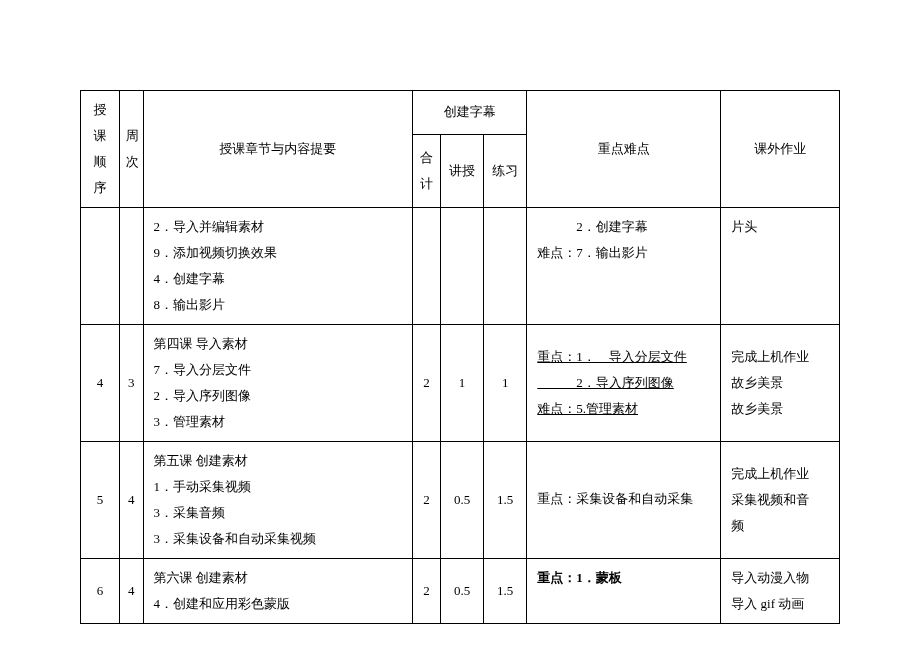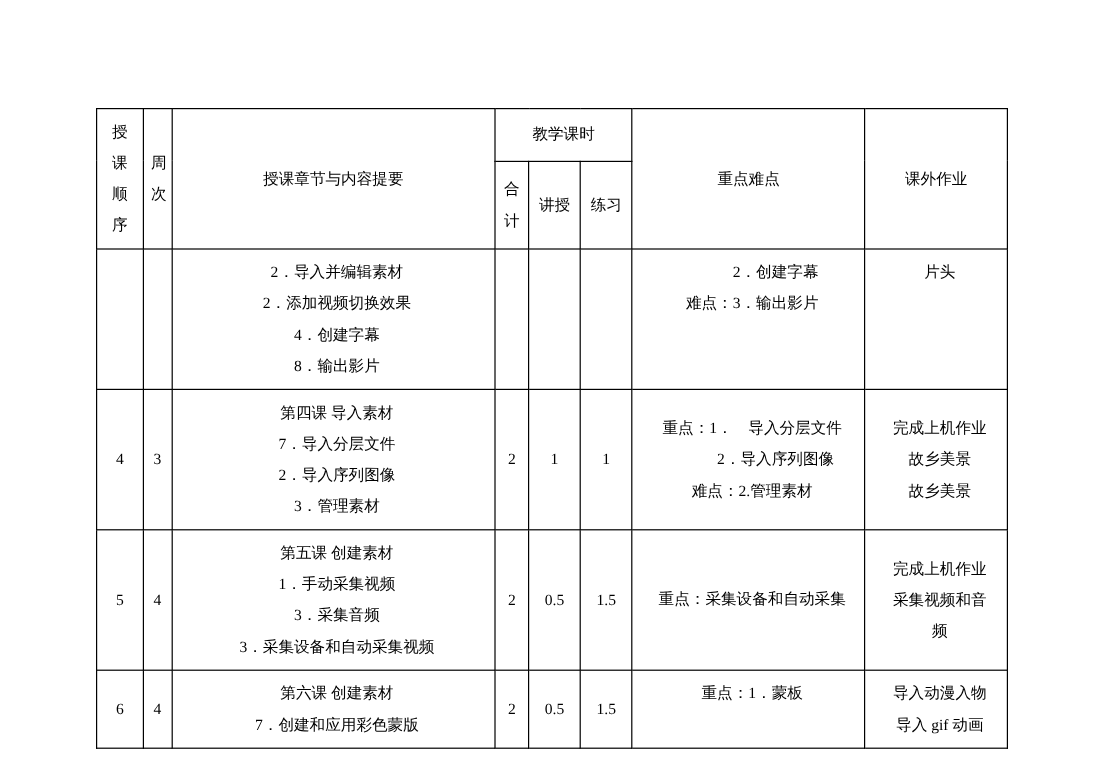--- a/index.html
+++ b/index.html
@@ -28,21 +28,21 @@
       margin-left: 20px;
     }
     th {
       font-weight: normal;
       text-align: center;
     }
     .center {
       text-align: center;
     }
     .content-cell {
-      text-align: center;
+      text-align: left;
       padding: 6px 4px 6px 10px;
     }
     .content-cell .line {
       display: block;
     }
     .col-seq   { width: 36px; }
     .col-week  { width: 22px; }
     .col-chap  { width: 250px; }
     .col-total { width: 26px; }
     .col-lect  { width: 40px; }
@@ -64,68 +64,68 @@
     <col class="col-key">
       <col class="col-hw">
   </colgroup>
   <thead>
     <tr>
       <th rowspan="2" style="white-space:pre-line;">授课
 顺序</th>
       <th rowspan="2" style="white-space:pre-line;">周
 次</th>
       <th rowspan="2">授课章节与内容提要</th>
-      <th colspan="3">教学课时</th>
+      <th colspan="3">创建字幕</th>
       <th rowspan="2">重点难点</th>
       <th rowspan="2">课外作业</th>
     </tr>
     <tr>
       <th style="white-space:pre-line;">合
 计</th>
       <th>讲授</th>
       <th>练习</th>
     </tr>
   </thead>
   <tbody id="tbody">
   <tr>
         <td class="center"></td>
         <td class="center"></td>
         <td class="content-cell">
           <span class="line">2．导入并编辑素材</span>
-          <span class="line">2．添加视频切换效果</span>
+          <span class="line">9．添加视频切换效果</span>
           <span class="line">4．创建字幕</span>
           <span class="line">8．输出影片</span>
         </td>
         <td class="center"></td>
         <td class="center"></td>
         <td class="center"></td>
         <td class="content-cell" style="vertical-align: top;">
           <span class="line">　　　2．创建字幕</span>
-          <span class="line">难点：3．输出影片</span>
+          <span class="line">难点：7．输出影片</span>
         </td>
         <td class="content-cell" style="vertical-align: top;">
           <span class="line">片头</span>
         </td>
       </tr>
       <tr>
         <td class="center">4</td>
         <td class="center">3</td>
         <td class="content-cell">
           <span class="line">第四课 导入素材</span>
           <span class="line">7．导入分层文件</span>
           <span class="line">2．导入序列图像</span>
           <span class="line">3．管理素材</span>
         </td>
         <td class="center">2</td>
         <td class="center">1</td>
         <td class="center">1</td>
-        <td class="content-cell" style="vertical-align: middle;">
+        <td class="content-cell" style="vertical-align: middle; text-decoration: underline;">
           <span class="line">重点：1．　导入分层文件</span>
           <span class="line">　　　2．导入序列图像</span>
-          <span class="line">难点：2.管理素材</span>
+          <span class="line">难点：5.管理素材</span>
         </td>
         <td class="content-cell" style="vertical-align: middle;">
           <span class="line">完成上机作业</span>
           <span class="line">故乡美景</span>
           <span class="line">故乡美景</span>
         </td>
       </tr>
       <tr>
         <td class="center">5</td>
         <td class="center">4</td>
@@ -145,26 +145,26 @@
           <span class="line">完成上机作业</span>
           <span class="line">采集视频和音</span>
           <span class="line">频</span>
         </td>
       </tr>
       <tr>
         <td class="center">6</td>
         <td class="center">4</td>
         <td class="content-cell">
           <span class="line">第六课 创建素材</span>
-          <span class="line">7．创建和应用彩色蒙版</span>
+          <span class="line">4．创建和应用彩色蒙版</span>
         </td>
         <td class="center">2</td>
         <td class="center">0.5</td>
         <td class="center">1.5</td>
-        <td class="content-cell" style="vertical-align: top;">
+        <td class="content-cell" style="vertical-align: top; font-weight: bold;">
           <span class="line">重点：1．蒙板</span>
         </td>
         <td class="content-cell" style="vertical-align: top;">
           <span class="line">导入动漫入物</span>
           <span class="line">导入 gif 动画</span>
         </td>
       </tr>
     </tbody>
 </table>
 

